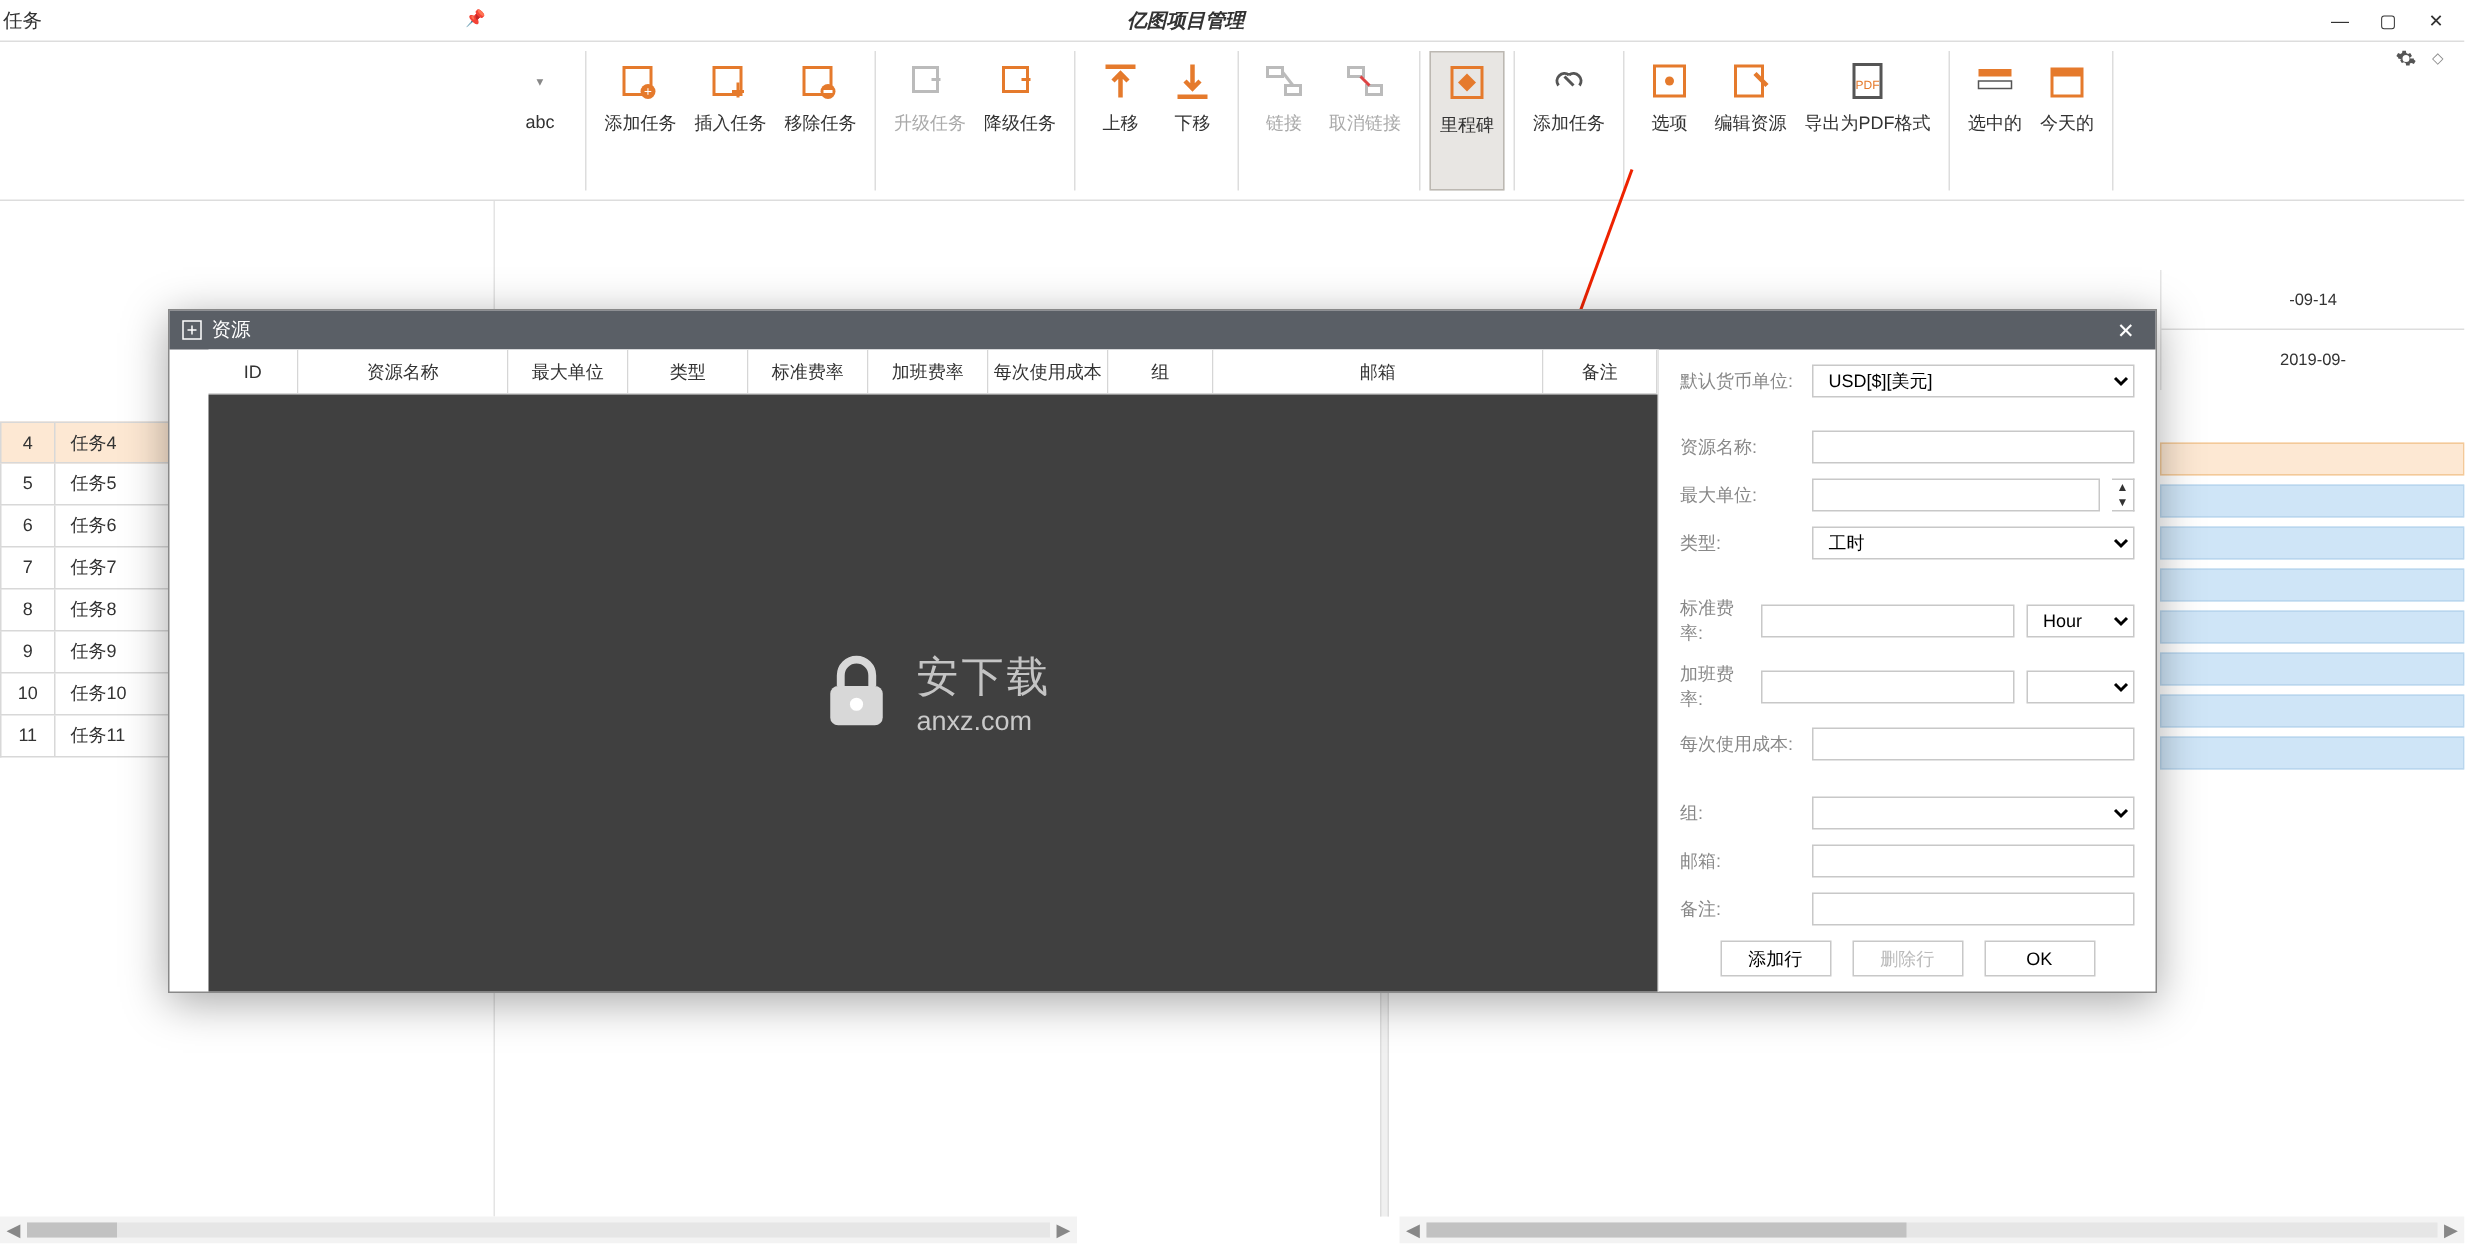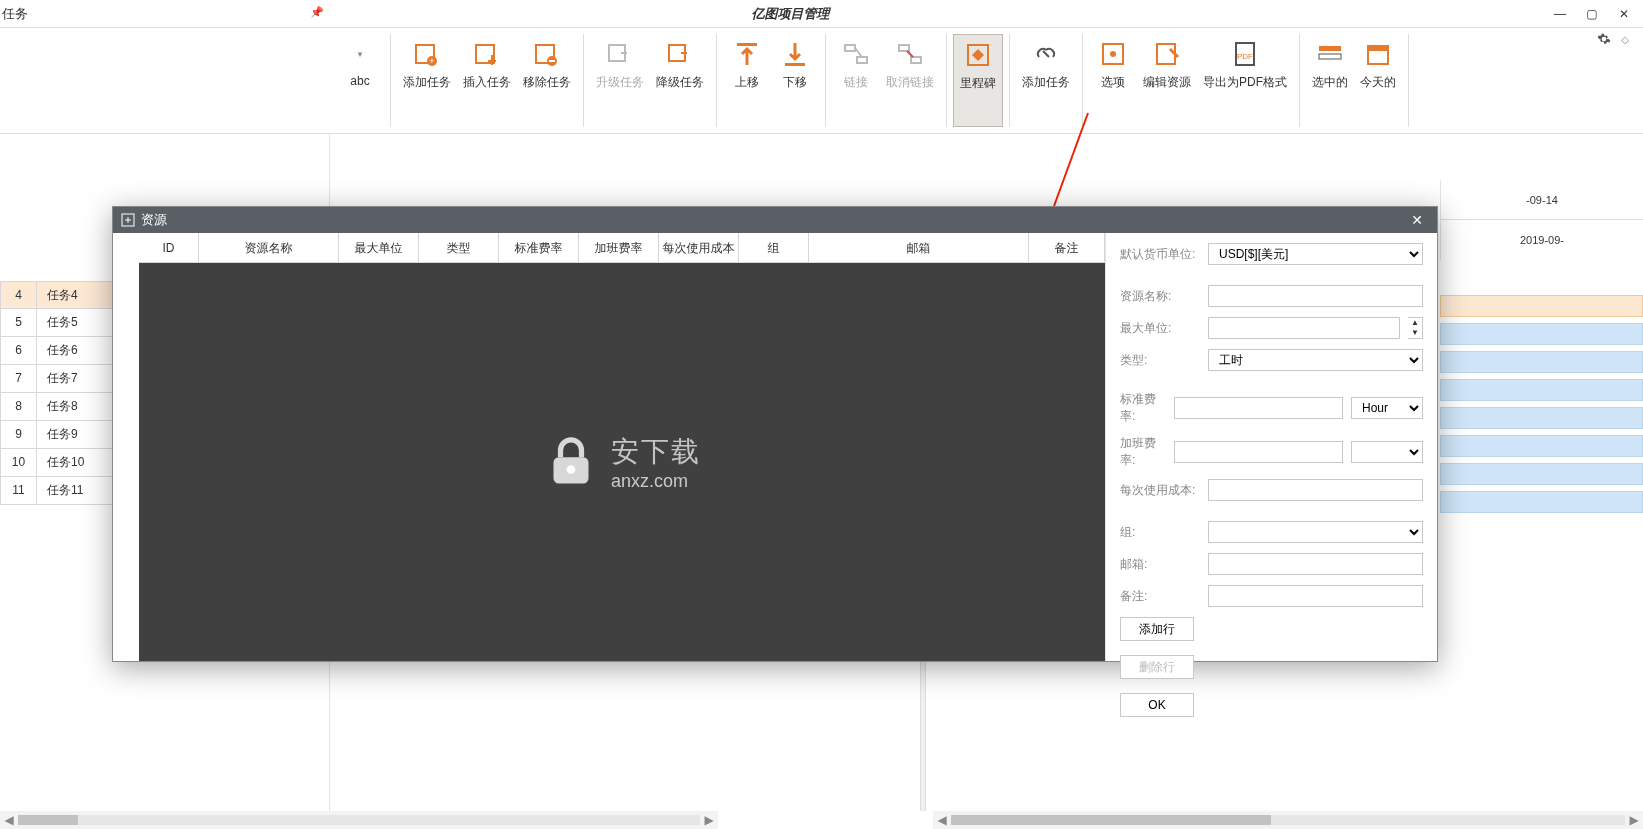--- a/index.html
+++ b/index.html
@@ -65,21 +65,21 @@
 .watermark .t2 { font-size: 18px; color: #c9c9c9; }
 
 .dlg-right { width: 332px; border-left: 1px solid #e4e4e4; padding: 10px 14px; display: flex; flex-direction: column; gap: 10px; }
 .form-row { display: flex; align-items: center; gap: 8px; }
 .form-row .flabel { width: 80px; color: #888; font-size: 12px; }
 .form-row input[type=text], .form-row select { flex: 1; height: 22px; border: 1px solid #c8c8c8; padding: 0 6px; font-size: 12px; background: #fff; }
 .form-row .unit-sel { width: 72px; flex: none; }
 .spin { display: flex; flex-direction: column; border: 1px solid #c8c8c8; border-left: none; }
 .spin div { width: 14px; height: 10px; font-size: 8px; text-align: center; line-height: 10px; cursor: pointer; }
 
-.dlg-buttons { display: flex; justify-content: center; gap: 14px; margin-top: auto; flex-direction: column; }
+.dlg-buttons { display: flex; justify-content: center; gap: 14px; margin-top: auto; }
 .dlg-buttons button { width: 74px; height: 24px; background: #fff; border: 1px solid #c8c8c8; cursor: pointer; font-size: 12px; }
 .dlg-buttons button.disabled { color: #bbb; }
 
 .arrow-annot { position: absolute; left: 1038px; top: 108px; pointer-events: none; }
 
 .splitter { position: absolute; left: 920px; top: 616px; width: 6px; bottom: 18px; background: #f0f0f0; border-left: 1px solid #ddd; border-right: 1px solid #ddd; }
 </style>
 </head>
 <body>
 

